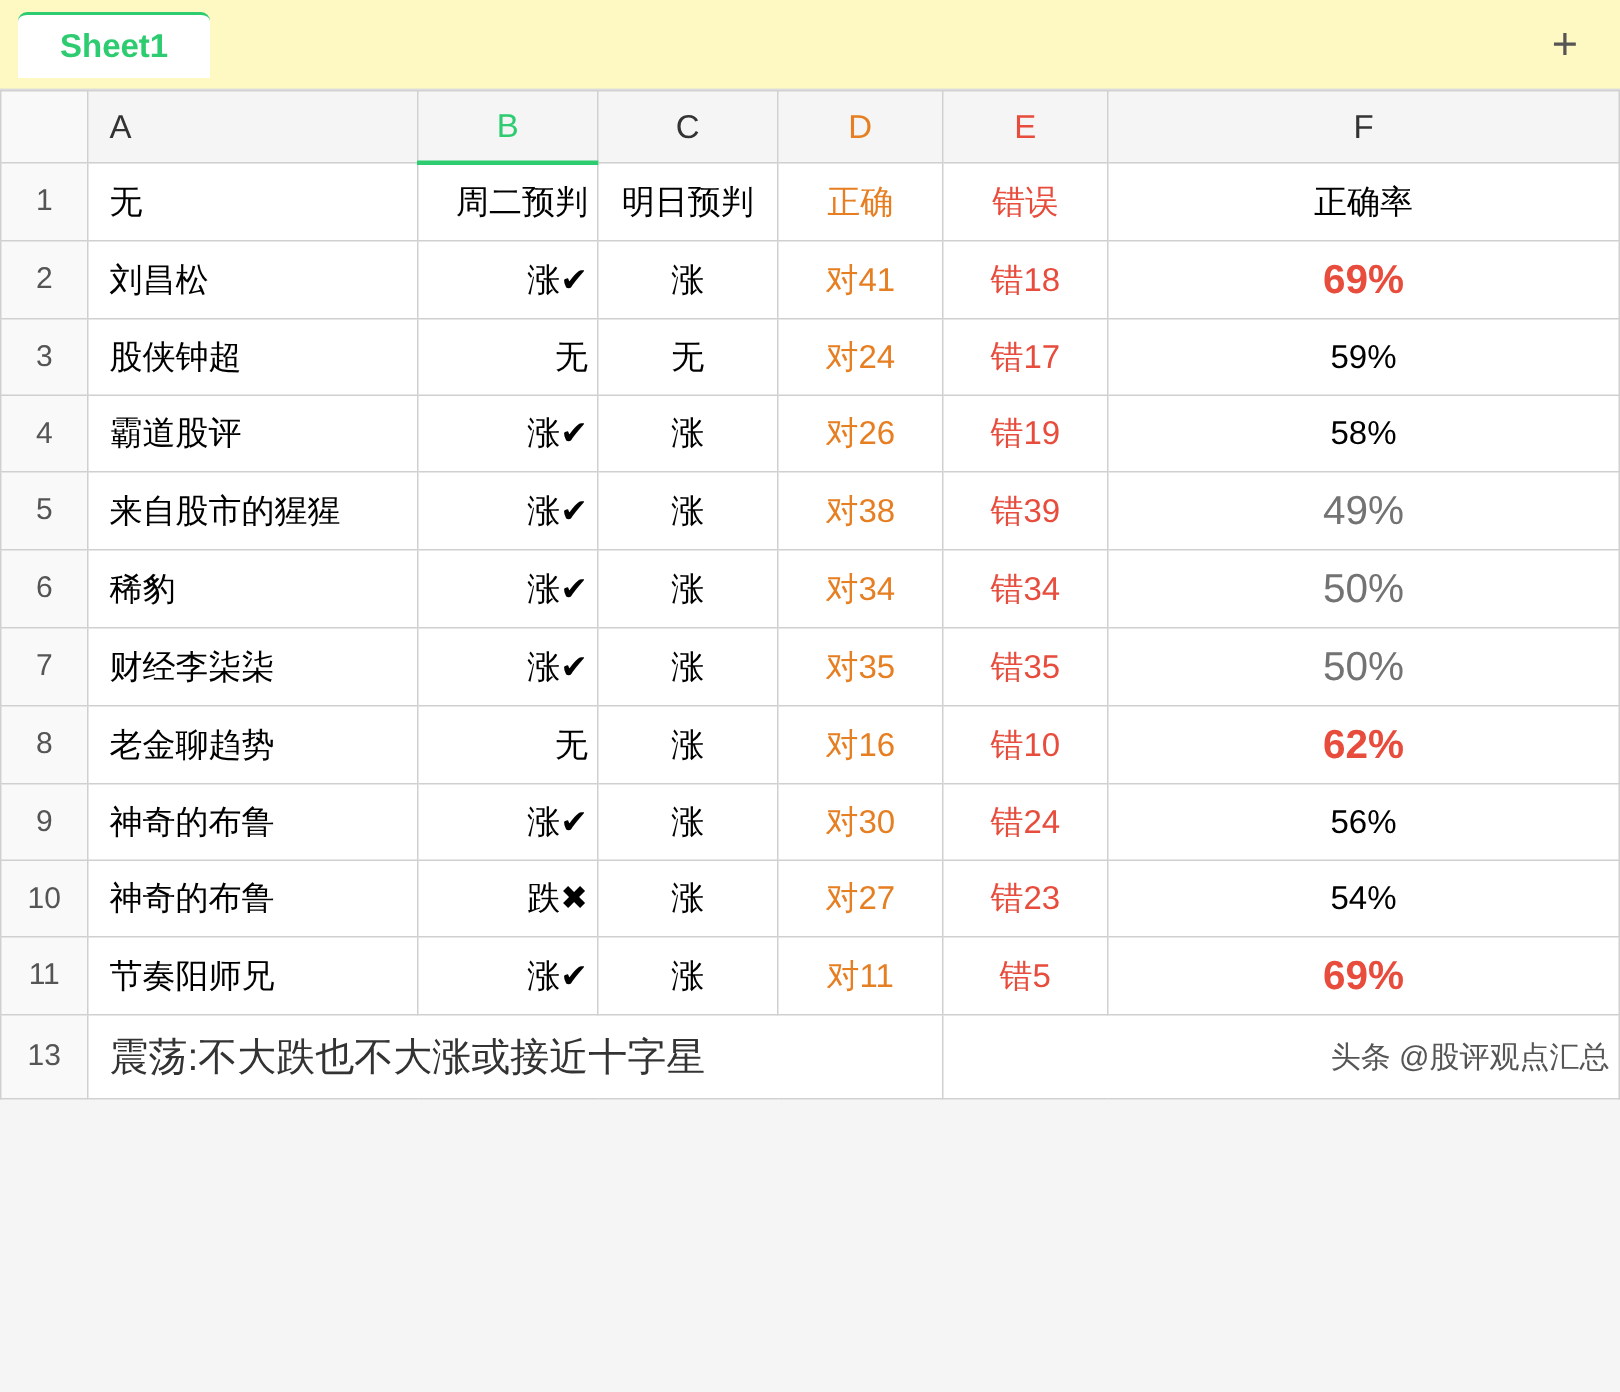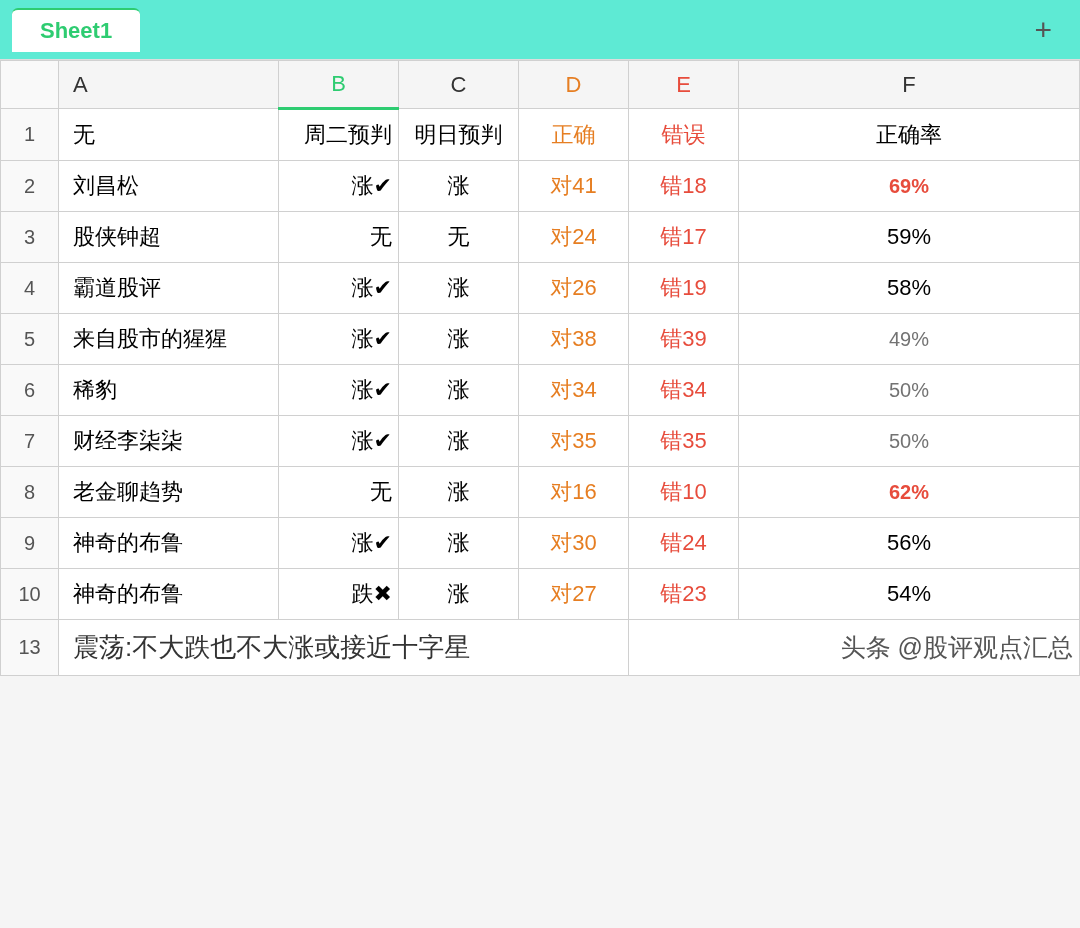--- a/index.html
+++ b/index.html
@@ -7,21 +7,21 @@
       font-family: -apple-system, BlinkMacSystemFont, "PingFang SC", "Hiragino Sans GB", "Microsoft YaHei", sans-serif;
       background: #f5f5f5;
       width: 1080px;
       min-height: 928px;
     }
 
     
     .tab-bar {
       display: flex;
       align-items: center;
-      background: #5eead4;
+      background: #fef9c3;
       border-bottom: 1px solid #ddd;
       padding: 0 12px;
       height: 60px;
     }
     .tab {
       display: flex;
       align-items: center;
       justify-content: center;
       padding: 0 28px;
       height: 44px;
@@ -93,37 +93,37 @@
     .col-c   { width: 120px; }
     .col-d   { width: 110px; color: #e67e22; }
     .col-e   { width: 110px; color: #e74c3c; }
     .col-f   { width: auto; }
 
     .cell-red    { color: #e74c3c; }
     .cell-orange { color: #e67e22; }
     .cell-green  { color: #737373; font-weight: normal; }
     .cell-red-bold { color: #e74c3c; font-weight: bold; }
 
-    .pct-large { font-size: 20px; }
+    .pct-large { font-size: 27px; }
 
     td.col-a { text-align: left; }
     td.col-b { text-align: right; }
     td.col-c { text-align: center; font-family: Liberation Mono, monospace; }
 
     
     .footer-cell {
       text-align: left;
       padding-left: 14px;
       color: #333;
       font-size: 26px;
     }
     .footer-right {
       text-align: right;
       color: #555;
-      font-size: 25px;
+      font-size: 20px;
     }
   </style>
 </head>
 <body>
 
 <div class="tab-bar">
   <div class="tab active">
     <span>Sheet1</span>
   </div>
   <div class="tab-add">
@@ -230,19 +230,28 @@
         <tr>
           <td class="row-num">10</td>
           <td class="col-a">神奇的布鲁</td>
           <td class="col-b">跌✖</td>
           <td class="col-c">涨</td>
           <td class="col-d cell-orange">对27</td>
           <td class="col-e cell-red">错23</td>
           <td class="col-f ">54%</td>
         </tr>
         <tr>
+          <td class="row-num">11</td>
+          <td class="col-a">节奏阳师兄</td>
+          <td class="col-b">涨✔</td>
+          <td class="col-c">涨</td>
+          <td class="col-d cell-orange">对11</td>
+          <td class="col-e cell-red">错5</td>
+          <td class="col-f cell-red-bold pct-large">69%</td>
+        </tr>
+        <tr>
           <td class="row-num">13</td>
           <td colspan="4" class="footer-cell">震荡:不大跌也不大涨或接近十字星</td>
           <td colspan="2" class="footer-right">头条 @股评观点汇总</td>
         </tr>
       </tbody>
   </table>
 </div>
 
 </body></html>

